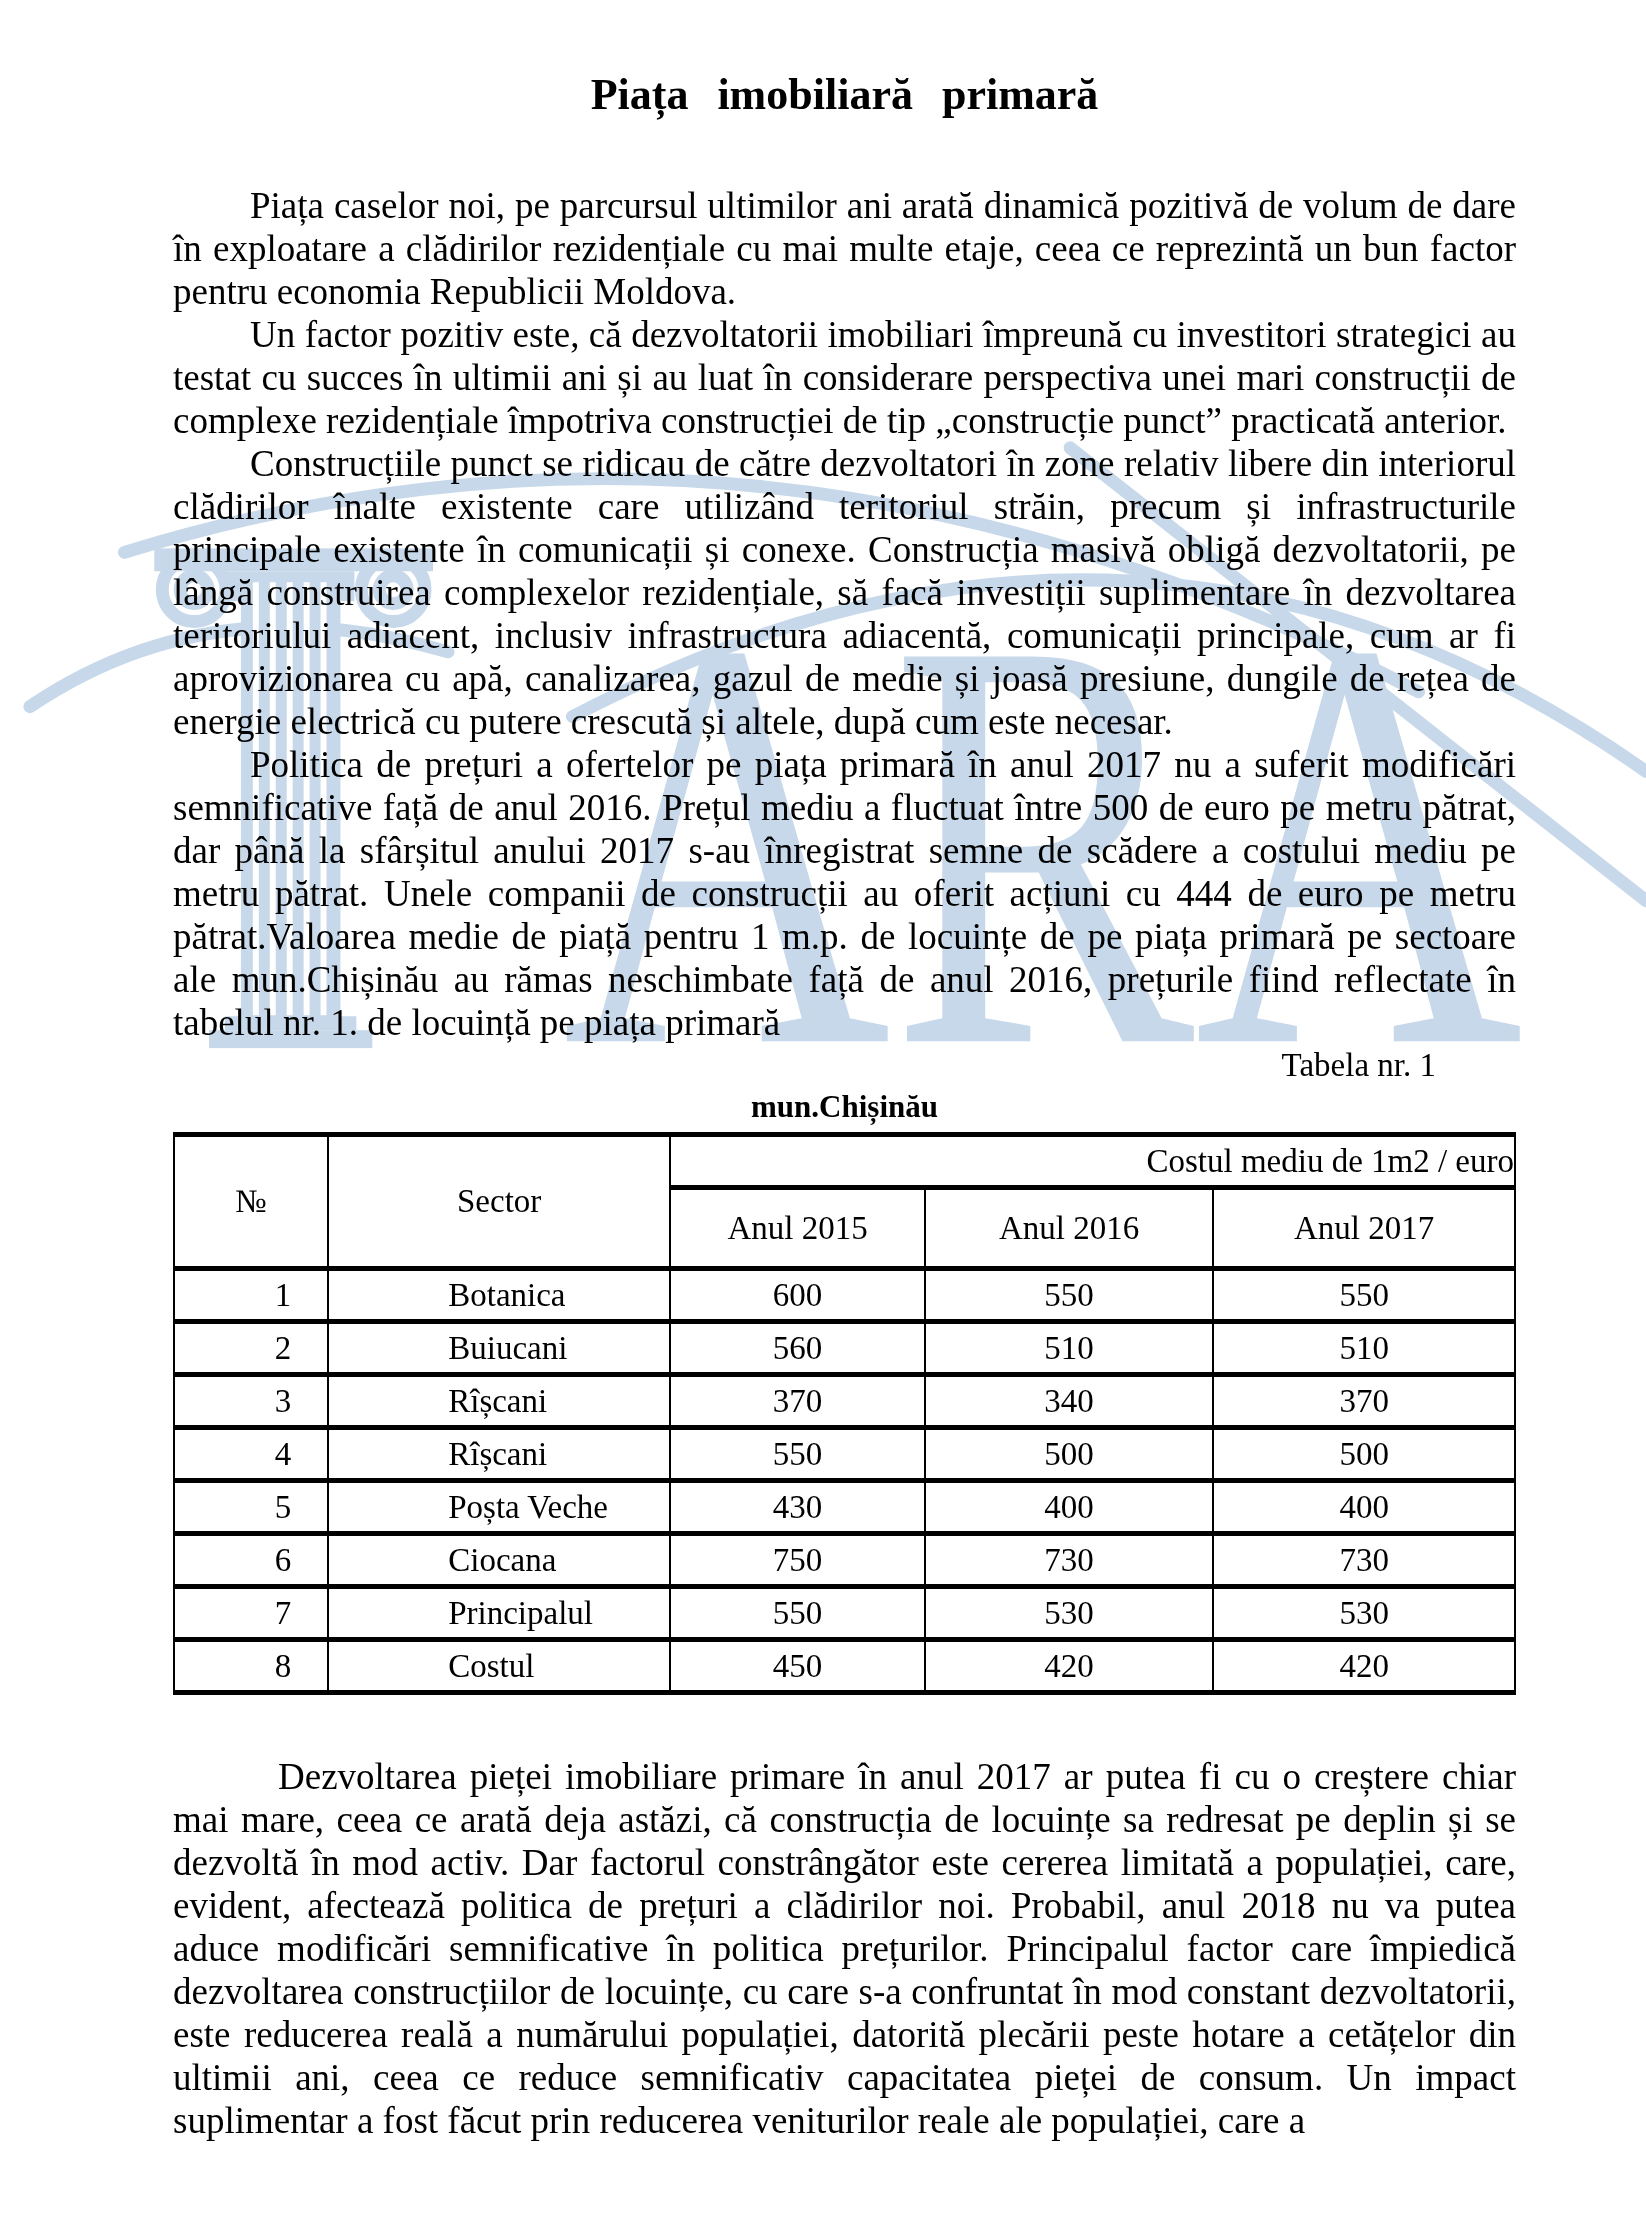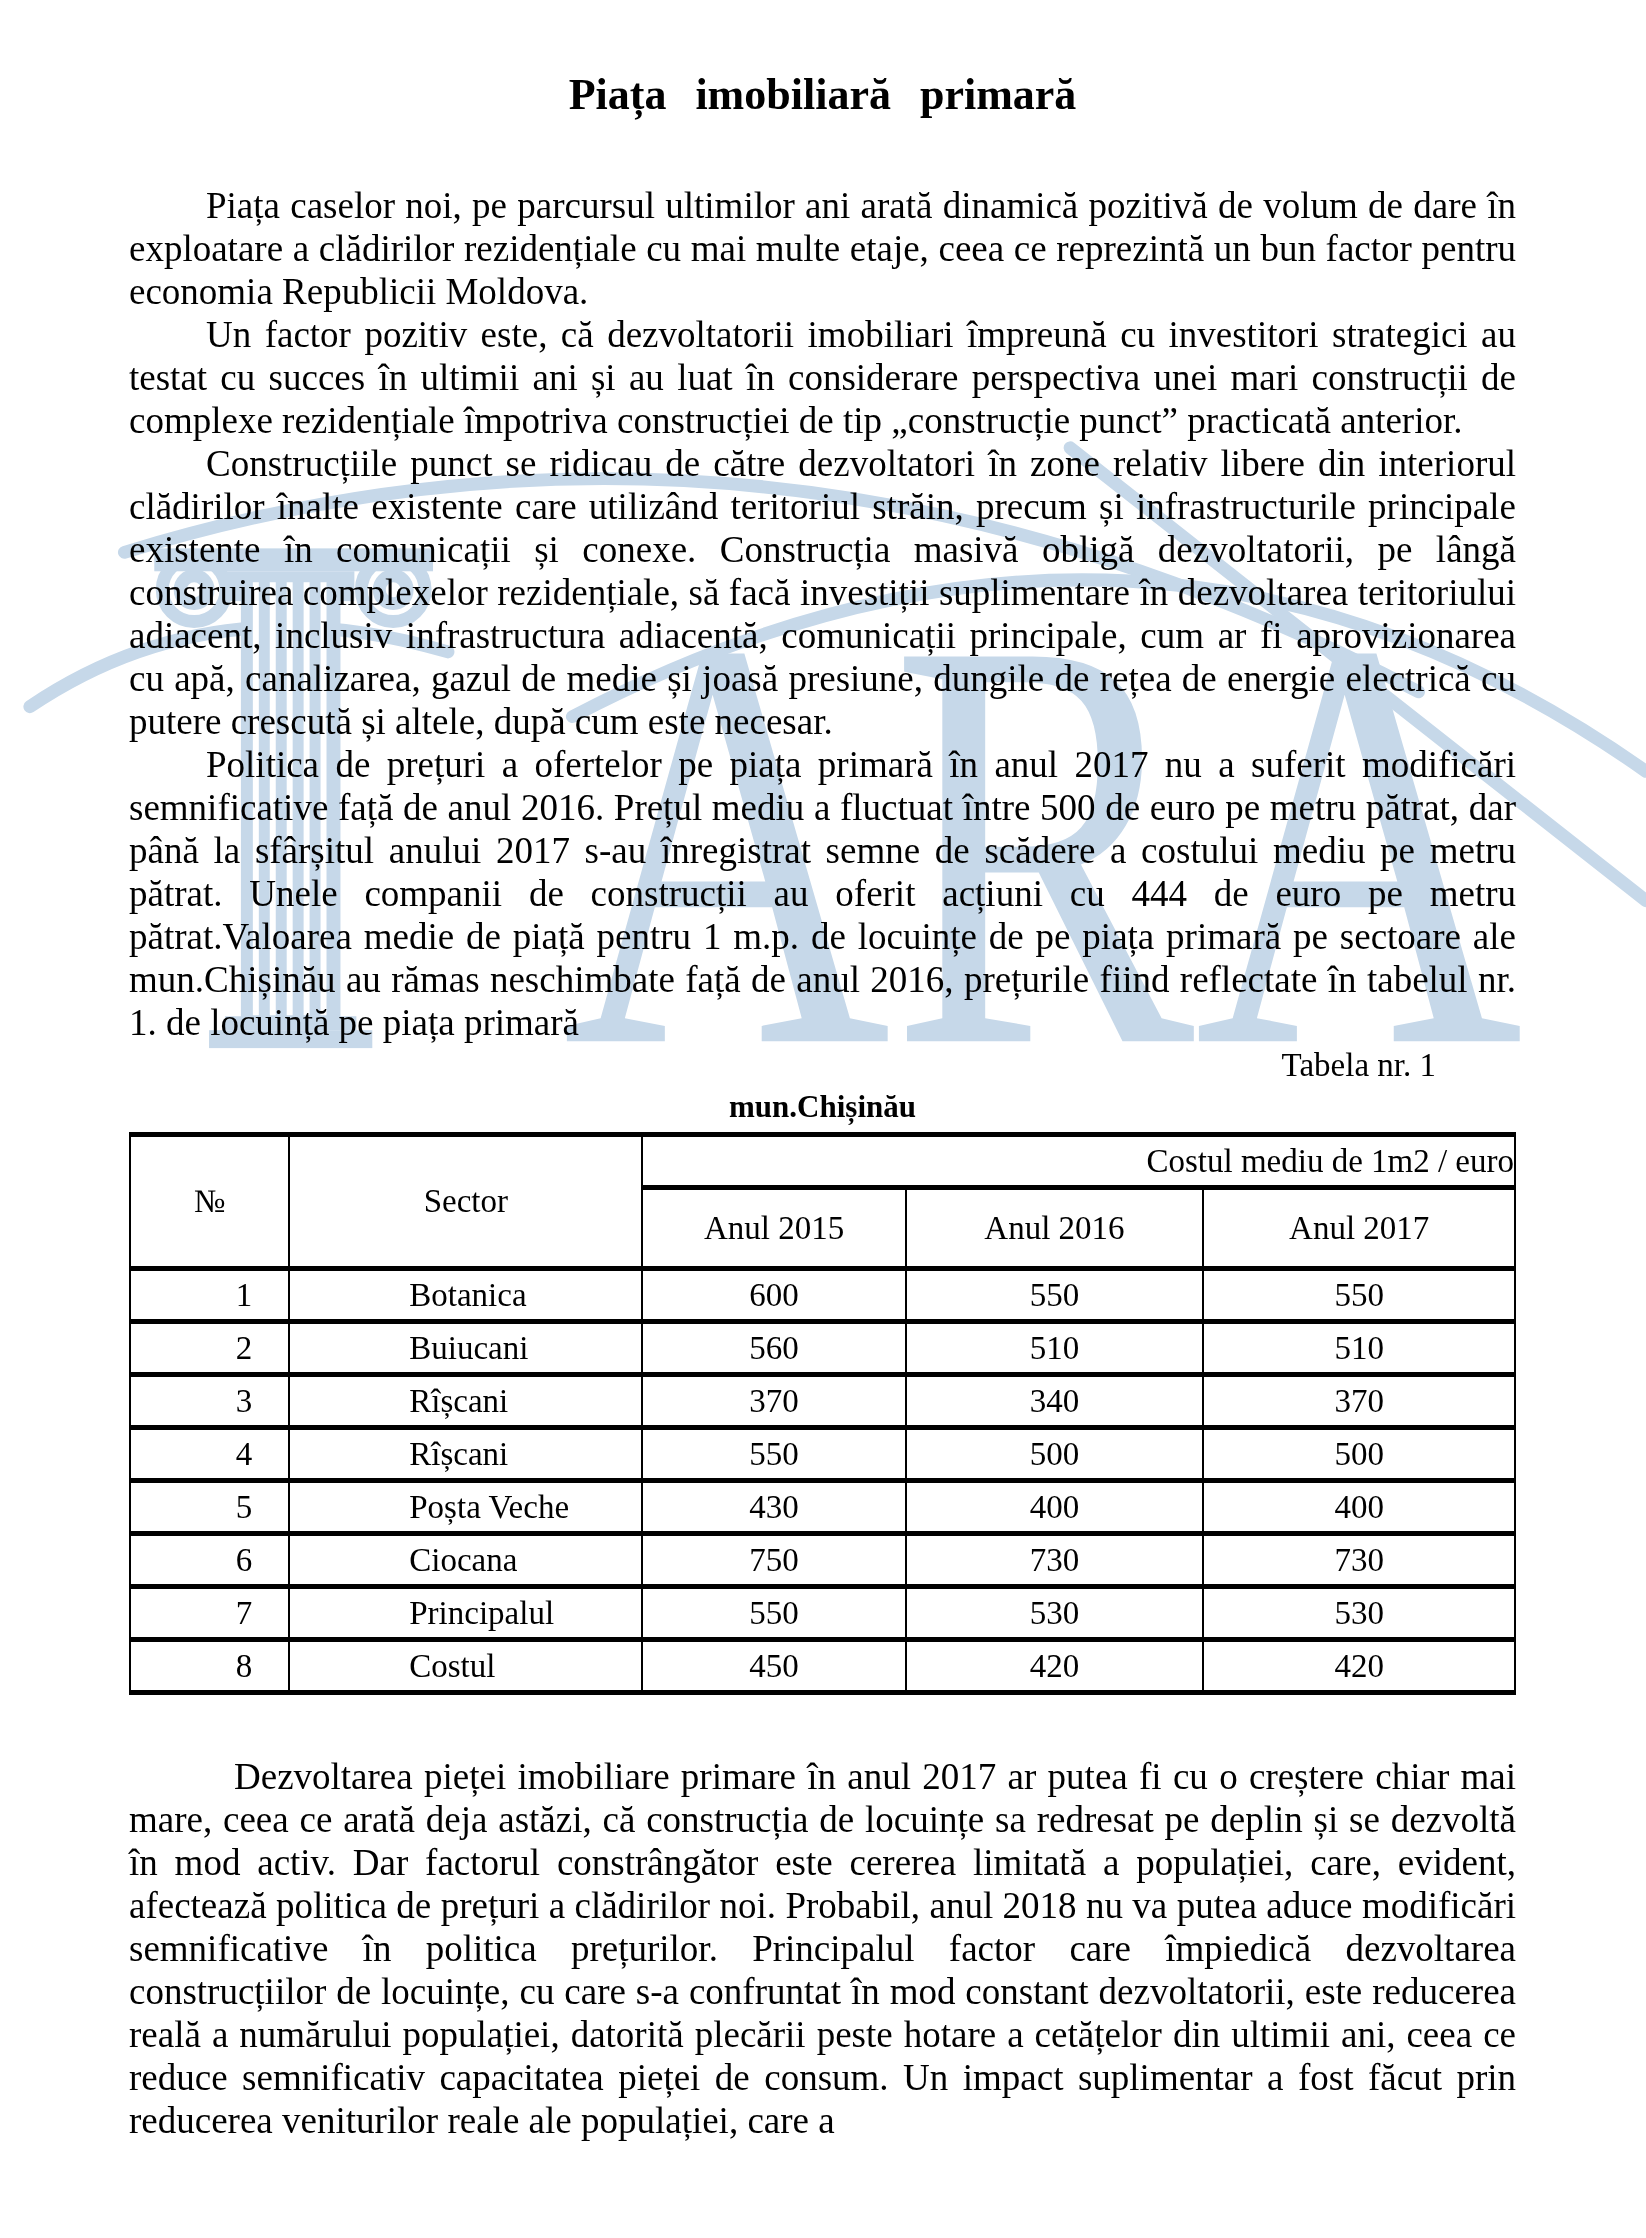--- a/index.html
+++ b/index.html
@@ -17,20 +17,21 @@
     left: 0;
     top: 388px;
     width: 1646px;
     height: 707px;
     z-index: 0;
   }
   .content {
     position: relative;
     z-index: 1;
     padding: 0 130px 0 129px;
+    margin-left: 44px;
   }
   .doc-title {
     font-size: 44px;
     line-height: 50px;
     font-weight: bold;
     text-align: center;
     word-spacing: 18px;
     margin: 70px 0 64px 0;
   }
   .par {

